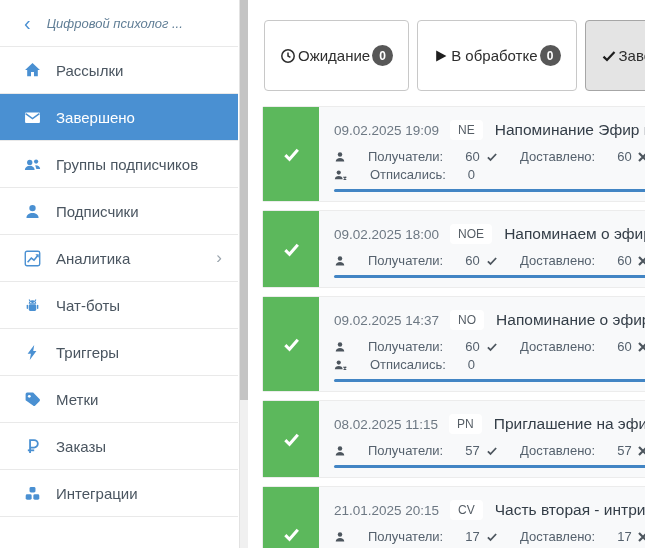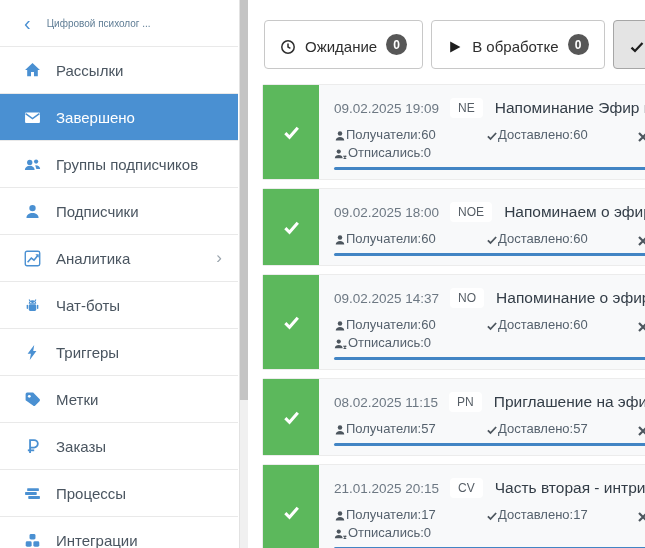--- a/index.html
+++ b/index.html
@@ -6,38 +6,38 @@
   html,body { width:645px; height:548px; overflow:hidden; background:#fff;
               font-family:"Liberation Sans","DejaVu Sans",sans-serif; }
   .app { position:relative; width:645px; height:548px; overflow:hidden; background:#fff; }
 
   
   .sidebar { position:absolute; left:0; top:0; width:238px; height:100%; background:#fff; }
   .side-row { display:flex; align-items:center; height:47px; padding:0 10px 0 24px;
               border-bottom:1px solid #e9e9e9; cursor:pointer; color:#4a5560; font-size:15px; }
   .side-header { color:#5f7d95; }
   .side-header .chev { color:#4a90d2; font-size:20px; margin-right:16px; line-height:1; }
-  .side-title { font-size:10px; }
+  .side-title { font-size:13px;font-style:italic; }
   .sicon { width:17px; height:17px; margin-right:15px; flex:0 0 17px; color:#4a90d2;
            display:inline-flex; align-items:center; justify-content:center; }
   .sicon svg { width:17px; height:17px; display:block; }
   .side-row.active { background:#4a90d2; color:#fff; }
   .side-row.active .sicon { color:#fff; }
   .submenu-chev { margin-left:auto; color:#9aa4ad; font-size:17px; padding-right:6px; }
 
   
   .vscroll { position:absolute; left:239px; top:0; width:9px; height:100%;
              background:#f0f0f0; border-left:1px solid #e2e2e2; }
   .vthumb { position:absolute; left:0; top:0; width:100%; height:400px; background:#c4c4c4; }
 
   
   .content { position:absolute; left:249px; top:0; right:0; bottom:0; background:#fff; }
   .filters { display:flex; gap:8px; padding:20px 0 0 15px; }
-  .fbtn { display:inline-flex; align-items:flex-end; gap:9px; background:#fff;
-          border:1px solid #c8c8c8; border-radius:4px; padding:13px 15px;
+  .fbtn { display:inline-flex; align-items:center; gap:2px; background:#fff;
+          border:1px solid #c8c8c8; border-radius:4px; padding:24px 15px;
           font-family:inherit; font-size:15px; color:#2e2e2e; cursor:pointer; white-space:nowrap; }
   .fbtn.active { background:#e4e4e4; border-color:#a6a6a6; }
   .fic { display:inline-flex; width:16px; height:16px; }
   .fic svg { width:16px; height:16px; display:block; }
   .cnt { display:inline-flex; align-items:center; justify-content:center; width:21px; height:21px;
          border-radius:50%; background:#575757; color:#fff; font-size:12px; font-weight:bold; }
 
   
   .cards { padding:15px 0 9px 13px; }
   .card { display:flex; width:520px; background:#f8f9fa; border:1px solid #ececec;
@@ -47,21 +47,21 @@
   .cstatus { flex:0 0 56px; background:#5cb85c; display:flex; align-items:center; justify-content:center; }
   .cstatus svg { width:19px; height:19px; }
   .cbody { flex:1; display:flex; flex-direction:column; padding:13px 0 0 15px; min-width:0; }
   .crow1 { display:flex; align-items:center; white-space:nowrap; }
   .cdate { color:#6d7883; font-size:13.5px; }
   .ccode { margin-left:11px; background:#fff; border-radius:4px; padding:3px 8px;
            color:#565e66; font-size:12px; }
   .ctitle { margin-left:12px; color:#333d47; font-size:15.5px; }
   .cstats { display:flex; margin-top:9px; white-space:nowrap; }
   .cstats.second { margin-top:3px; }
-  .stat { display:inline-flex; align-items:flex-end; gap:0; width:152px;
+  .stat { display:inline-flex; align-items:center; gap:22px; width:152px;
           color:#55616d; font-size:13px; }
   .stat .ic { display:inline-flex; color:#4d565e; }
   .stat .ic svg { display:block; }
   .stat.iconly { width:auto; }
   .cprog { margin-top:auto; margin-bottom:9px; height:3px; background:#4285c4; border-radius:2px; }
 </style>
 </head>
 <body>
 
 <div class="app">
@@ -164,30 +164,20 @@
     <div class="side-row">
       <span class="sicon">
           <svg viewBox="0 0 16 16" fill="none" stroke="currentColor" stroke-width="1.7">
             <path d="M5.7 14V2h3.8a3.5 3.5 0 0 1 0 7H5.7"></path>
             <path d="M3.6 11.6h6"></path>
           </svg>
         </span>
       <span>Заказы</span>
     </div>
 
-    <div class="side-row">
-      <span class="sicon">
-          <svg viewBox="0 0 16 16" fill="currentColor">
-            <rect x="3" y="3" width="11" height="2.7" rx=".6"></rect>
-            <rect x="1" y="6.7" width="11" height="2.7" rx=".6"></rect>
-            <rect x="4" y="10.4" width="11" height="2.7" rx=".6"></rect>
-          </svg>
-        </span>
-      <span>Процессы</span>
-    </div>
 
     <div class="side-row">
       <span class="sicon">
           <svg viewBox="0 0 16 16" fill="currentColor">
             <rect x="5.2" y="1.8" width="5.6" height="5.2" rx="1.4"></rect>
             <rect x="1.6" y="8.6" width="5.6" height="5.2" rx="1.4"></rect>
             <rect x="8.8" y="8.6" width="5.6" height="5.2" rx="1.4"></rect>
           </svg>
         </span>
       <span>Интеграции</span>

